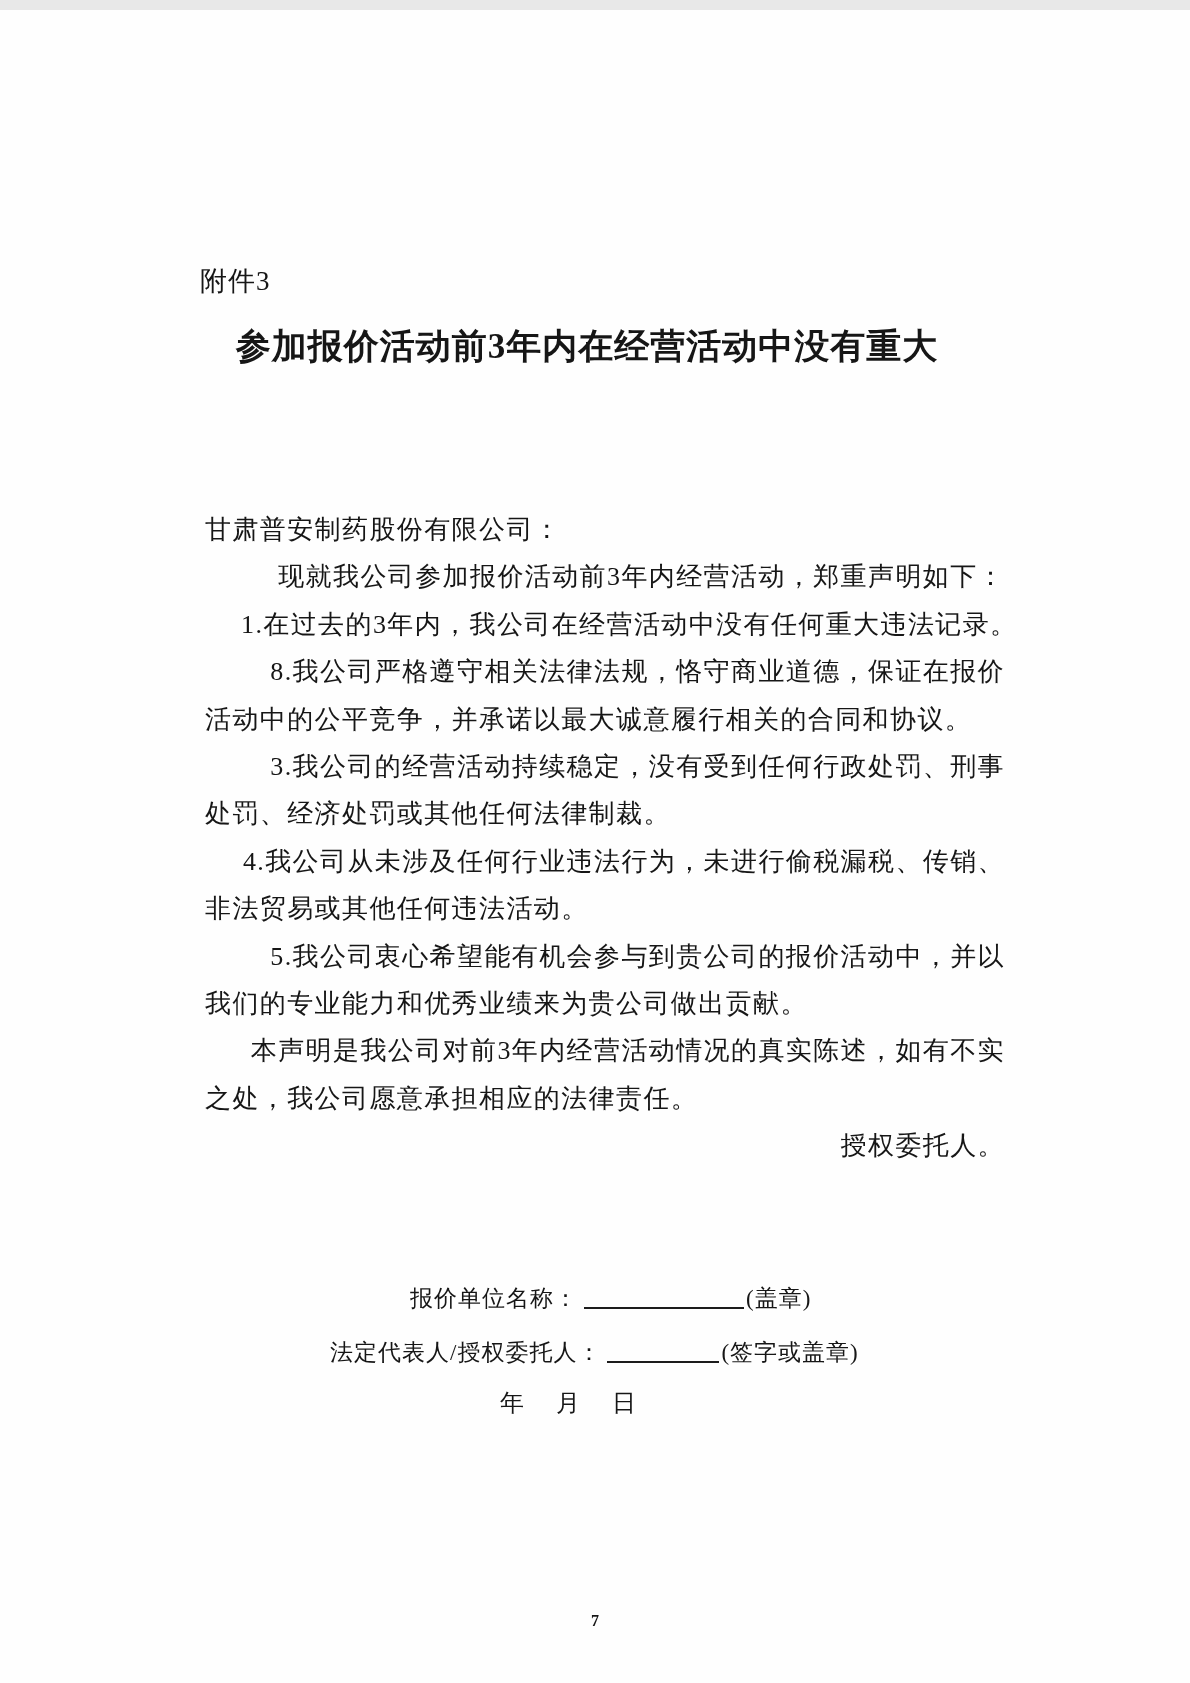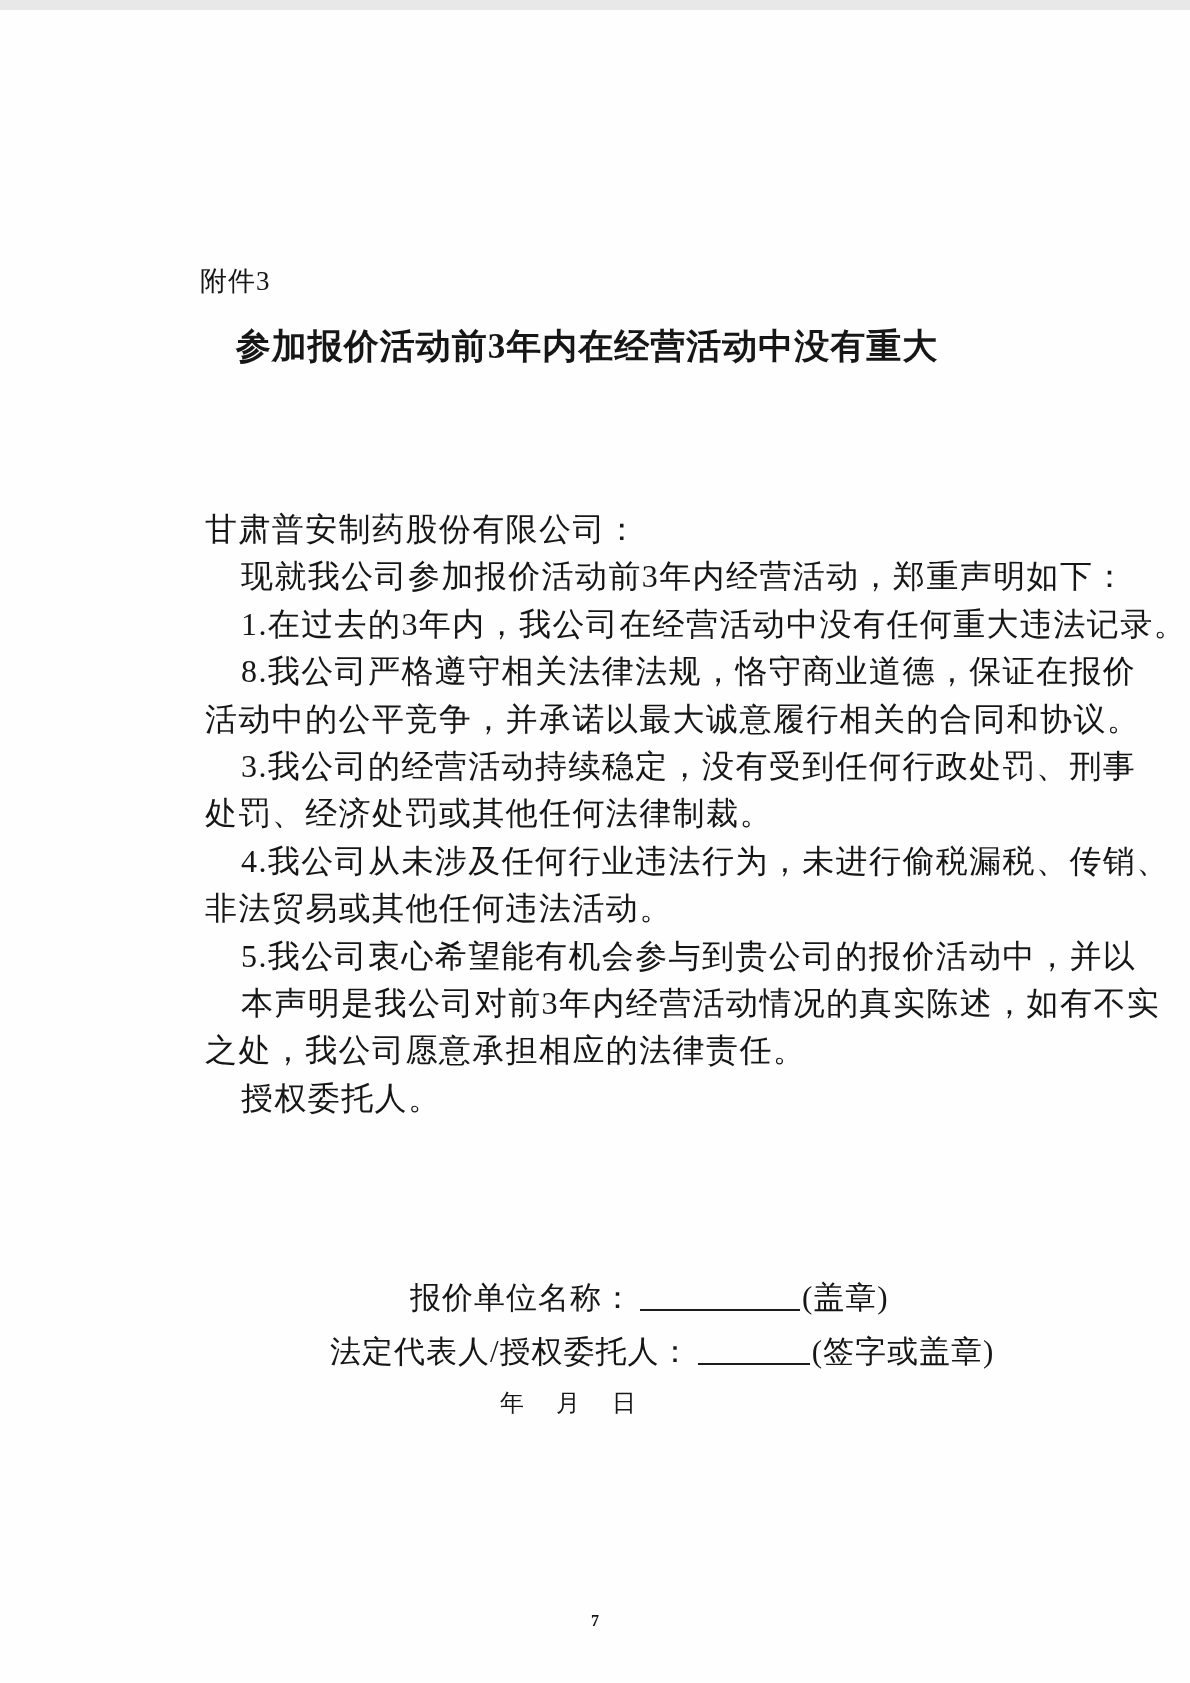--- a/index.html
+++ b/index.html
@@ -34,33 +34,34 @@
     font-size: 35px;
     font-weight: bold;
     line-height: 51px;
     letter-spacing: 1px;
   }
   .body-block {
     position: absolute;
     left: 205px;
     top: 496px;
     width: 800px;
-    font-size: 32px;
+    font-size: 26px;
     line-height: 47.4px;
     letter-spacing: 1.4px;
   }
   .body-line {
     white-space: nowrap;
   }
   .body-line.ind {
     padding-left: 36px;
+    text-align: right;
   }
   .sig-row {
     position: absolute;
-    font-size: 31px;
+    font-size: 23px;
     line-height: 36px;
     letter-spacing: 1px;
     white-space: nowrap;
   }
   .sig-row-unit { left: 410px; top: 1270px; }
   .sig-row-rep  { left: 330px; top: 1324px; }
   .blank-line {
     display: inline-block;
     border-bottom: 2px solid #1c1c1c;
     height: 24px;
@@ -104,20 +105,21 @@
     <div class="body-line">甘肃普安制药股份有限公司：</div>
     <div class="body-line ind">现就我公司参加报价活动前3年内经营活动，郑重声明如下：</div>
     <div class="body-line ind">1.在过去的3年内，我公司在经营活动中没有任何重大违法记录。</div>
     <div class="body-line ind">8.我公司严格遵守相关法律法规，恪守商业道德，保证在报价</div>
     <div class="body-line">活动中的公平竞争，并承诺以最大诚意履行相关的合同和协议。</div>
     <div class="body-line ind">3.我公司的经营活动持续稳定，没有受到任何行政处罚、刑事</div>
     <div class="body-line">处罚、经济处罚或其他任何法律制裁。</div>
     <div class="body-line ind">4.我公司从未涉及任何行业违法行为，未进行偷税漏税、传销、</div>
     <div class="body-line">非法贸易或其他任何违法活动。</div>
     <div class="body-line ind">5.我公司衷心希望能有机会参与到贵公司的报价活动中，并以</div>
+    <div class="body-line">我们的专业能力和优秀业绩来为贵公司做出贡献。</div>
     <div class="body-line ind">本声明是我公司对前3年内经营活动情况的真实陈述，如有不实</div>
     <div class="body-line">之处，我公司愿意承担相应的法律责任。</div>
     <div class="body-line ind">授权委托人。</div>
   </div>
 
   <div class="sig-row sig-row-unit">
     <span>报价单位名称：</span><span class="blank-line unit"></span><span>(盖章)</span>
   </div>
 
   <div class="sig-row sig-row-rep">

